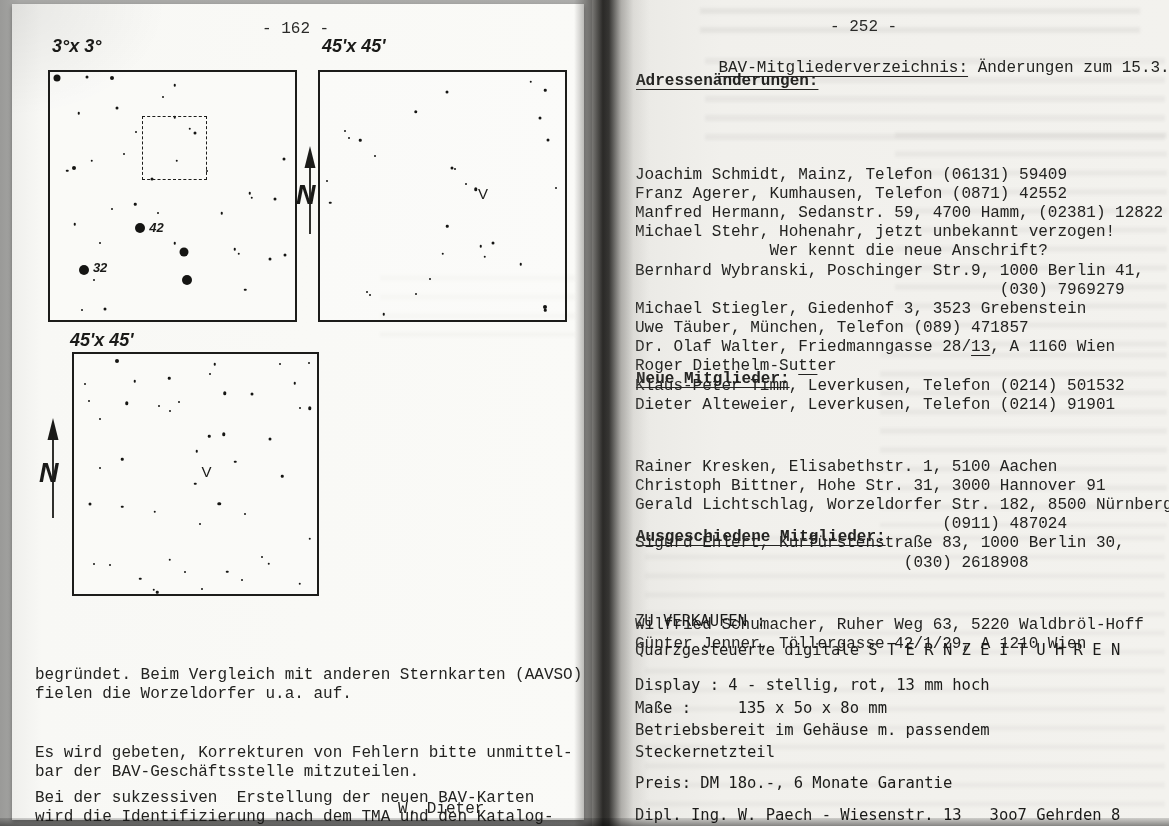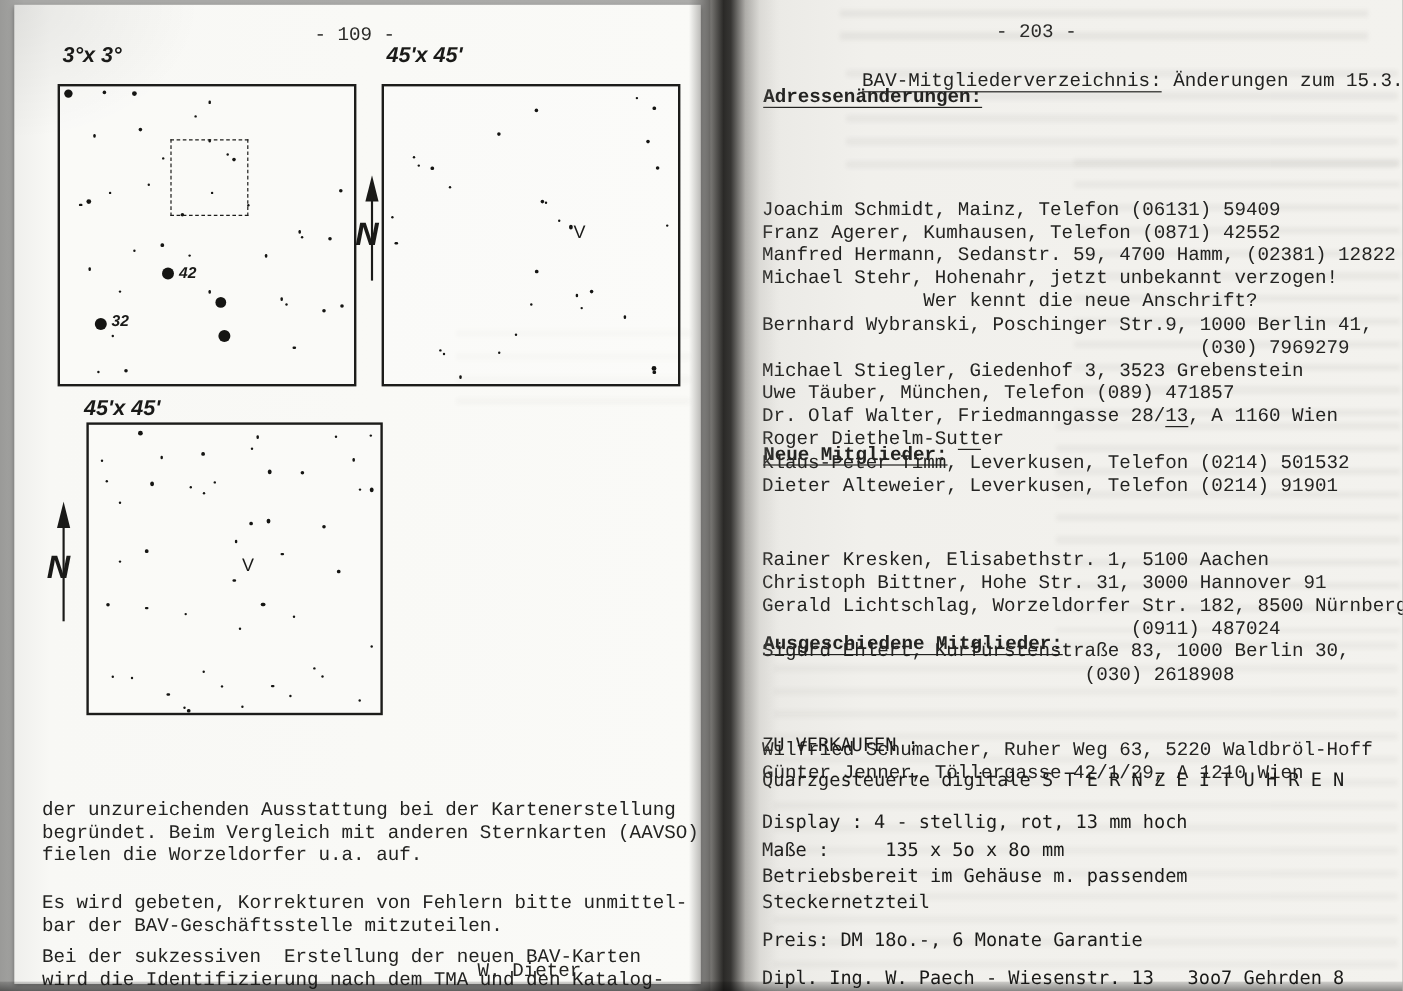--- a/index.html
+++ b/index.html
@@ -108,21 +108,21 @@
   <section class="page page-left"></section>
   <section class="page page-right"></section>
 
   <div class="bleed" style="left:700px;top:8px;width:440px;height:26px;"></div>
   <div class="bleed" style="left:705px;top:58px;width:460px;height:92px;opacity:.42;"></div>
   <div class="bleed" style="left:895px;top:132px;width:272px;height:228px;opacity:.38;"></div>
   <div class="bleed" style="left:880px;top:352px;width:287px;height:175px;opacity:.38;"></div>
   <div class="bleed" style="left:645px;top:535px;width:520px;height:285px;opacity:.3;"></div>
   <div class="bleed" style="left:380px;top:275px;width:195px;height:62px;opacity:.22;"></div>
 
-  <div class="pg-num" style="left:262px;top:20px;">- 109 -</div>
+  <div class="pg-num" style="left:262px;top:20px;">- 162 -</div>
 
 
   <div class="chart-label" style="left:52px;top:36px;">3°x 3°</div>
 
   <div class="chart" style="left:48px;top:70px;width:245px;height:248px;">
     <div class="starfield">
         <div class="star" style="left: 2.9%; top: 2.4%; height: 7px; width: 7px;"></div>
         <div class="star" style="left: 15%; top: 2%; height: 3px; width: 3px;"></div>
         <div class="star" style="left: 25.3%; top: 2.4%; height: 4px; width: 4px;"></div>
         <div class="star" style="left: 51%; top: 5.3%; height: 2.5px; width: 2.5px;"></div>
@@ -275,33 +275,33 @@
     <svg width="22" height="100" viewBox="0 0 22 100">
       <polygon points="11,0 5.5,22 16.5,22" fill="#1a1a18"></polygon>
       <rect x="10.1" y="14" width="1.8" height="86" fill="#1a1a18"></rect>
     </svg>
     <span class="n-letter">N</span>
   </div>
 
 
   <div class="typed" style="left:35px;top:608px;">
     
-  <div class="tline">der unzureichenden Ausstattung bei der Kartenerstellung</div><div class="tline">begründet. Beim Vergleich mit anderen Sternkarten (AAVSO)</div><div class="tline">fielen die Worzeldorfer u.a. auf.</div></div>
+  <div class="tline">begründet. Beim Vergleich mit anderen Sternkarten (AAVSO)</div><div class="tline">fielen die Worzeldorfer u.a. auf.</div></div>
 
   <div class="typed" style="left:35px;top:686px;">
     
   <div class="tline">Es wird gebeten, Korrekturen von Fehlern bitte unmittel-</div><div class="tline">bar der BAV-Geschäftsstelle mitzuteilen.</div></div>
 
   <div class="typed" style="left:35px;top:731px;">
     
   <div class="tline">Bei der sukzessiven  Erstellung der neuen BAV-Karten</div><div class="tline">wird die Identifizierung nach dem TMA und den Katalog-</div></div>
 
   <div class="typed signature" style="left:398px;top:800px;">W. Dieter</div>
 
-  <div class="pg-num" style="left:830px;top:18px;">- 203 -</div>
+  <div class="pg-num" style="left:830px;top:18px;">- 252 -</div>
 
   <div class="typed" style="left:680px;top:40px;">
     <span class="u">BAV-Mitgliederverzeichnis:</span><span> Änderungen zum 15.3.1984</span>
   </div>
 
   <div class="typed sec-heading u" style="left:636px;top:72px;">Adressenänderungen:</div>
 
   <div class="typed" style="left:635px;top:108px;">
     
   <div class="tline"><span>Joachim Schmidt, Mainz, Telefon (06131) 59409</span><span class="useg"></span><span></span></div><div class="tline"><span>Franz Agerer, Kumhausen, Telefon (0871) 42552</span><span class="useg"></span><span></span></div><div class="tline"><span>Manfred Hermann, Sedanstr. 59, 4700 Hamm, (02381) 12822</span><span class="useg"></span><span></span></div><div class="tline"><span>Michael Stehr, Hohenahr, jetzt unbekannt verzogen!</span><span class="useg"></span><span></span></div><div class="tline"><span>              Wer kennt die neue Anschrift?</span><span class="useg"></span><span></span></div><div class="tline"><span>Bernhard Wybranski, Poschinger Str.9, 1000 Berlin 41,</span><span class="useg"></span><span></span></div><div class="tline"><span>                                      (030) 7969279</span><span class="useg"></span><span></span></div><div class="tline"><span>Michael Stiegler, Giedenhof 3, 3523 Grebenstein</span><span class="useg"></span><span></span></div><div class="tline"><span>Uwe Täuber, München, Telefon (089) 471857</span><span class="useg"></span><span></span></div><div class="tline"><span>Dr. Olaf Walter, Friedmanngasse 28/</span><span class="useg">13</span><span>, A 1160 Wien</span></div><div class="tline"><span>Roger Diethelm-Su</span><span class="useg">tt</span><span>er</span></div><div class="tline"><span>Klaus-Peter Timm, Leverkusen, Telefon (0214) 501532</span><span class="useg"></span><span></span></div><div class="tline"><span>Dieter Alteweier, Leverkusen, Telefon (0214) 91901</span><span class="useg"></span><span></span></div></div>

